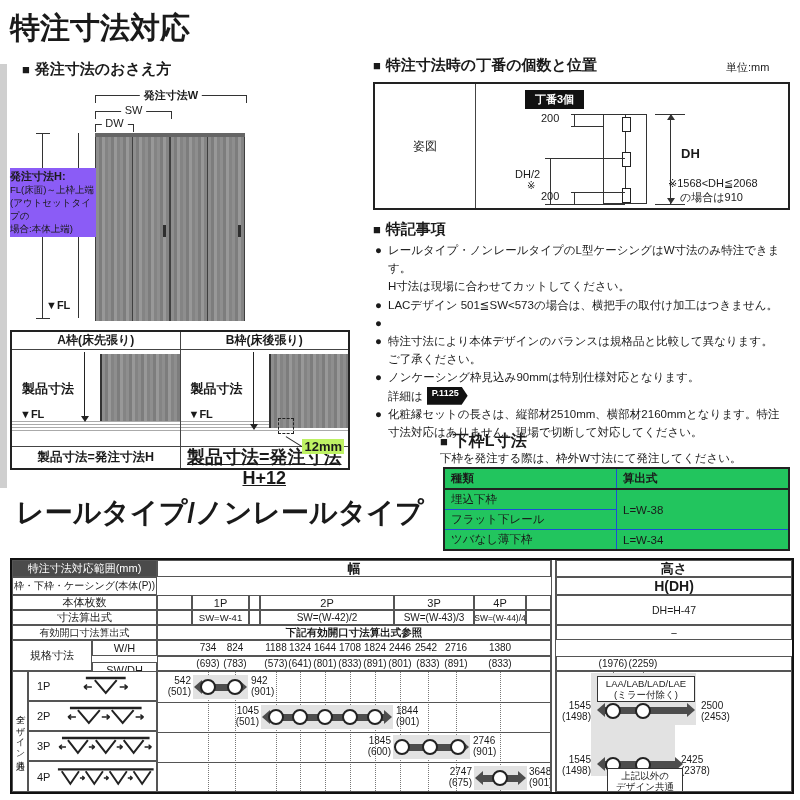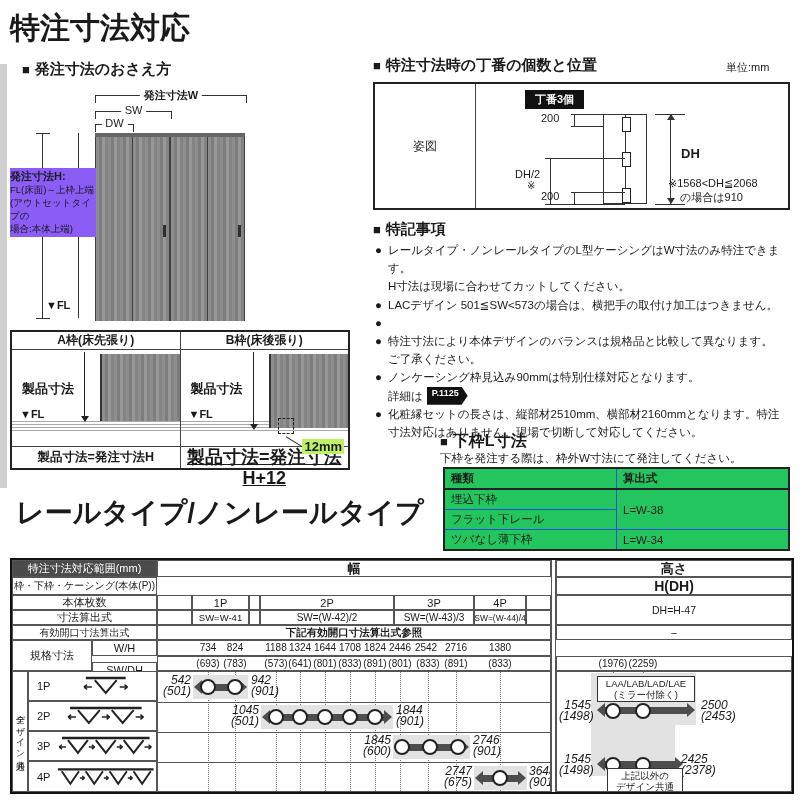--- a/index.html
+++ b/index.html
@@ -34,21 +34,21 @@
   .dot{position:absolute;top:0;bottom:0;width:0;border-left:1px dotted #777;}
   .rline{position:absolute;left:0;right:0;border-top:1px solid #555;}
   .band{position:absolute;background:#e2e2e2;}
   .rarrow{position:absolute;height:7px;background:#4d4d4d;}
   .rarrow:before{content:"";position:absolute;left:-8px;top:-4px;border-top:7.5px solid transparent;
                  border-bottom:7.5px solid transparent;border-right:8px solid #4d4d4d;}
   .rarrow:after{content:"";position:absolute;right:-8px;top:-4px;border-top:7.5px solid transparent;
                 border-bottom:7.5px solid transparent;border-left:8px solid #4d4d4d;}
   .circ{position:absolute;width:12px;height:12px;background:#fff;border:2px solid #222;border-radius:50%;
         top:50%;transform:translate(-50%,-50%);}
-  .rng-label{position:absolute;font-size:12px;line-height:11px;font-style:italic;}
+  .rng-label{position:absolute;font-size:10px;line-height:11px;}
   .rng-label span{display:block;}
   .hbox{position:absolute;background:#fff;border:1px solid #333;text-align:center;font-size:9.5px;
         line-height:11px;display:flex;flex-direction:column;justify-content:center;z-index:3;}
   .vtext{writing-mode:vertical-rl;text-orientation:upright;font-size:9px;letter-spacing:1px;}
   .floor{position:absolute;left:0;right:0;height:11px;
          background:repeating-linear-gradient(180deg,#aaa 0 1px,#fff 1px 3px);}
 </style>
 </head>
 <body>
 

